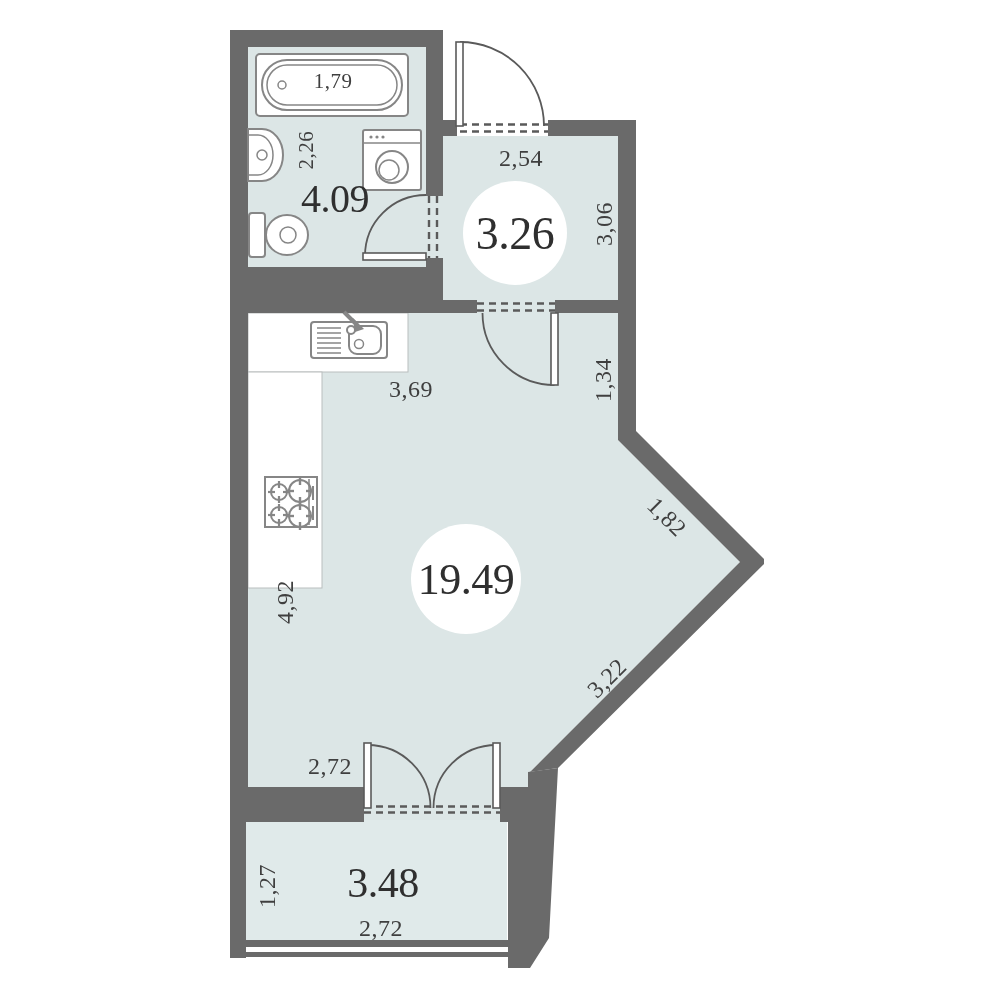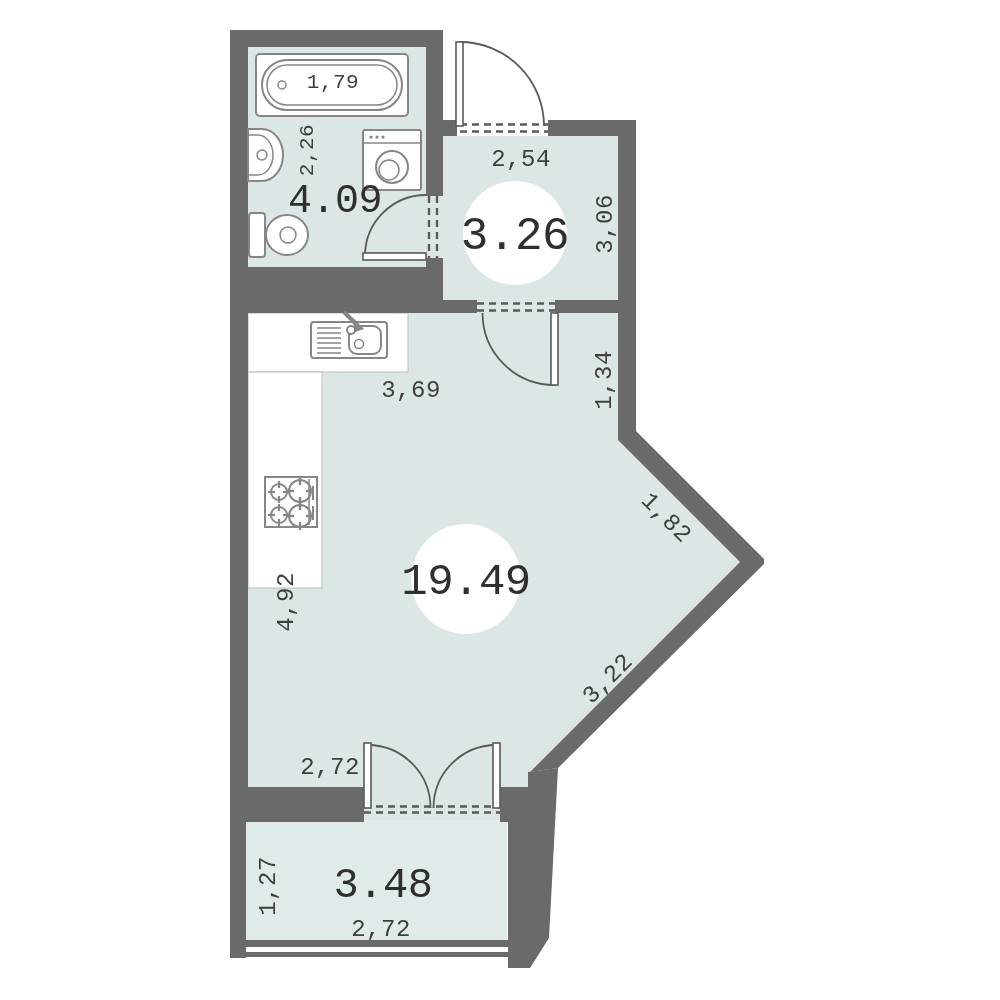--- a/index.html
+++ b/index.html
@@ -1,16 +1,16 @@
 <!DOCTYPE html>
 <html><head>
 <meta charset="utf-8">
 <style>
   html,body{margin:0;padding:0;background:#ffffff;width:1000px;height:1000px;overflow:hidden;}
-  #stage{position:relative;width:1000px;height:1000px;font-family:Liberation Mono, monospace;}
+  #stage{position:relative;width:1000px;height:1000px;font-family:Liberation Serif, serif;}
   svg{display:block;}
   .room{fill:#dce6e6;}
   .balcony{fill:#e0eaea;}
   .wall{fill:#6a6a6a;}
   .counter{fill:#ffffff;stroke:#b9bebe;stroke-width:1;}
   .fx{fill:#ffffff;stroke:#868686;stroke-width:2;}
   .fxn{fill:none;stroke:#868686;stroke-width:2;}
   .fxthin{fill:none;stroke:#868686;stroke-width:1.5;}
   .door-arc{fill:none;stroke:#5a5a5a;stroke-width:1.8;}
   .door-leaf{fill:#ffffff;stroke:#5a5a5a;stroke-width:1.6;}

